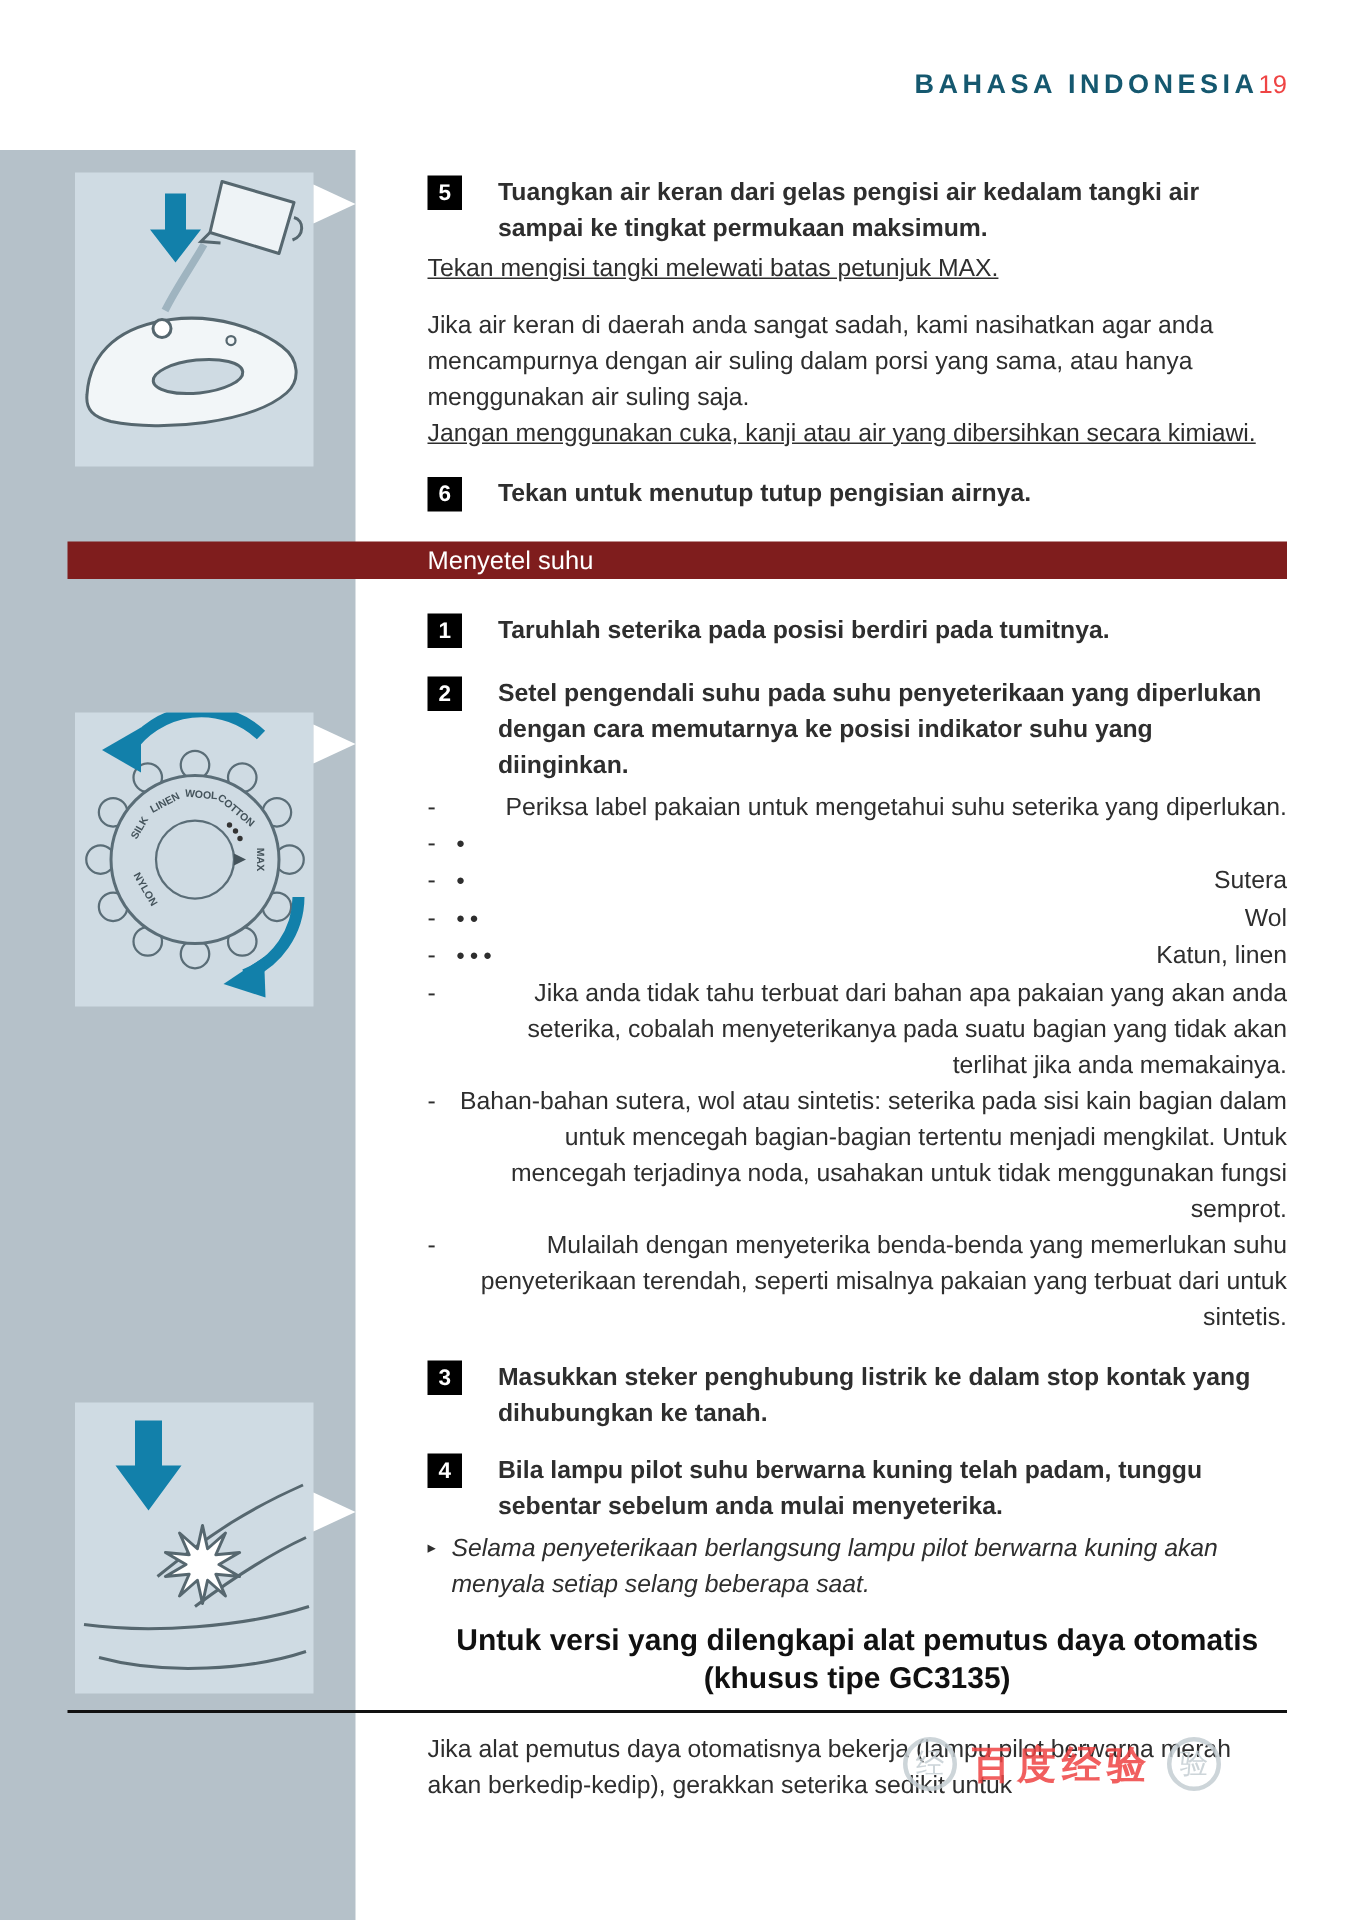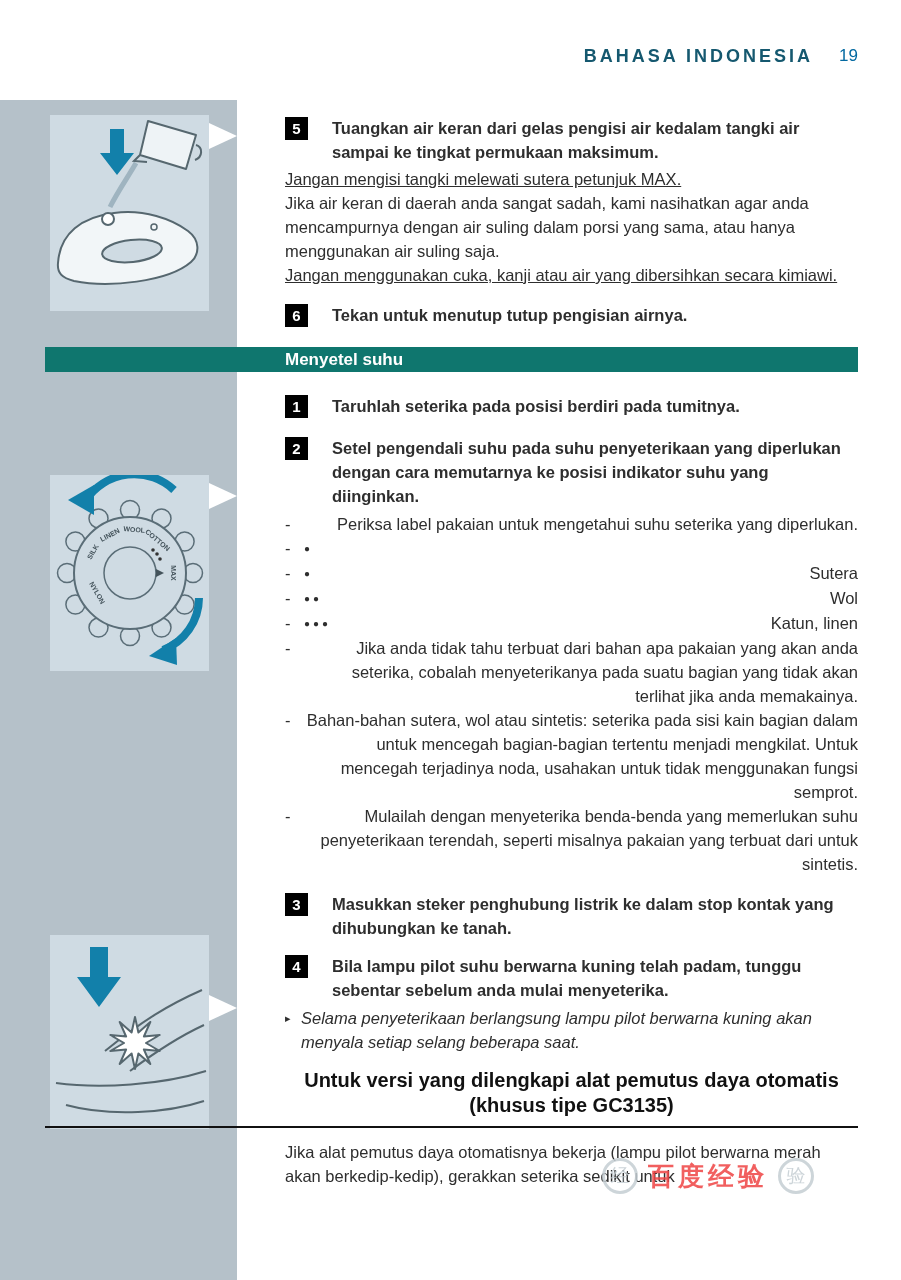--- a/index.html
+++ b/index.html
@@ -4,23 +4,23 @@
 <style>
   * { margin:0; padding:0; box-sizing:border-box; }
   html,body { width:901px; height:1280px; }
   body {
     position:relative; background:#ffffff; overflow:hidden;
     font-family:"Liberation Sans", sans-serif; color:#2e2e2e;
   }
 
   
   .page-header { position:absolute; top:46px; left:0; right:43px;
-    display:flex; justify-content:flex-end; align-items:flex-start; gap:26px; }
+    display:flex; justify-content:flex-end; align-items:flex-end; }
   .header-title { color:#15586f; font-size:18px; font-weight:bold; letter-spacing:3px; }
-  .page-num { color:#0369a1; font-size:17px; }
+  .page-num { color:#ef4444; font-size:17px; }
 
   
   .side-strip { position:absolute; left:0; top:100px; width:237px; bottom:0; background:#b5c1c9; }
   .fig { position:absolute; left:50px; width:159px; background:#cfdbe3; }
   .fig svg { display:block; width:100%; height:100%; }
   .fig1 { top:115px; height:196px; }
   .fig2 { top:475px; height:196px; }
   .fig3 { top:935px; height:194px; }
   .notch { position:absolute; left:100%; width:0; height:0;
     border-top:13px solid transparent; border-bottom:13px solid transparent;
@@ -33,26 +33,26 @@
   .main { position:absolute; left:285px; top:116px; width:573px;
     font-size:16.5px; line-height:24px; }
 
   .step { display:flex; gap:24px; font-weight:bold; }
   .badge { flex:0 0 23px; height:23px; margin-top:1px; background:#000; color:#fff;
     font-size:15px; font-weight:bold; display:flex; align-items:center; justify-content:center; }
   .stext { flex:1; }
 
   .warning { text-decoration:underline; margin-top:3px; }
   .warning.w2 { margin-top:0; }
-  .para { }
+  .para { margin-top:14px; }
 
   .m16 { margin-top:16px; } .m18 { margin-top:18px; } .m22 { margin-top:22px; } .m14 { margin-top:14px; }
 
   .sectionbar { margin-top:20px; margin-left:-240px; width:813px; height:25px;
-    background:#0f766e; color:#fff; font-weight:bold; font-size:17px; line-height:25px;
+    background:#7f1d1d; color:#fff; font-weight:normal; font-size:17px; line-height:25px;
     padding-left:240px; }
 
   .list { margin-top:4px; }
   .li { display:flex; }
   .li .dash { flex:0 0 19px; }
   .li .dots { flex:0 0 48px; font-size:10px; letter-spacing:3px; line-height:24px; padding-top:1px; }
   .li .ltext { flex:1;text-align:right; }
 
   .note { display:flex; margin-top:4px; font-style:italic; }
   .note .nmark { flex:0 0 16px; font-size:11px; line-height:24px; font-style:normal; }
@@ -149,21 +149,21 @@
   </svg>
   <span class="notch"></span>
 </figure>
 
 <main class="main">
 
   <div class="step">
     <span class="badge">5</span>
     <span class="stext">Tuangkan air keran dari gelas pengisi air kedalam tangki air sampai ke tingkat permukaan maksimum.</span>
   </div>
-  <p class="warning">Jangan mengisi tangki melewati sutera petunjuk MAX.</p>
+  <p class="warning">Tekan mengisi tangki melewati batas petunjuk MAX.</p>
 
   <p class="para">Jika air keran di daerah anda sangat sadah, kami nasihatkan agar anda mencampurnya dengan air suling dalam porsi yang sama, atau hanya menggunakan air suling saja.</p>
   <p class="warning w2">Jangan menggunakan cuka, kanji atau air yang dibersihkan secara kimiawi.</p>
 
   <div class="step m16">
     <span class="badge">6</span>
     <span class="stext">Tekan untuk menutup tutup pengisian airnya.</span>
   </div>
 
   <div class="sectionbar">

